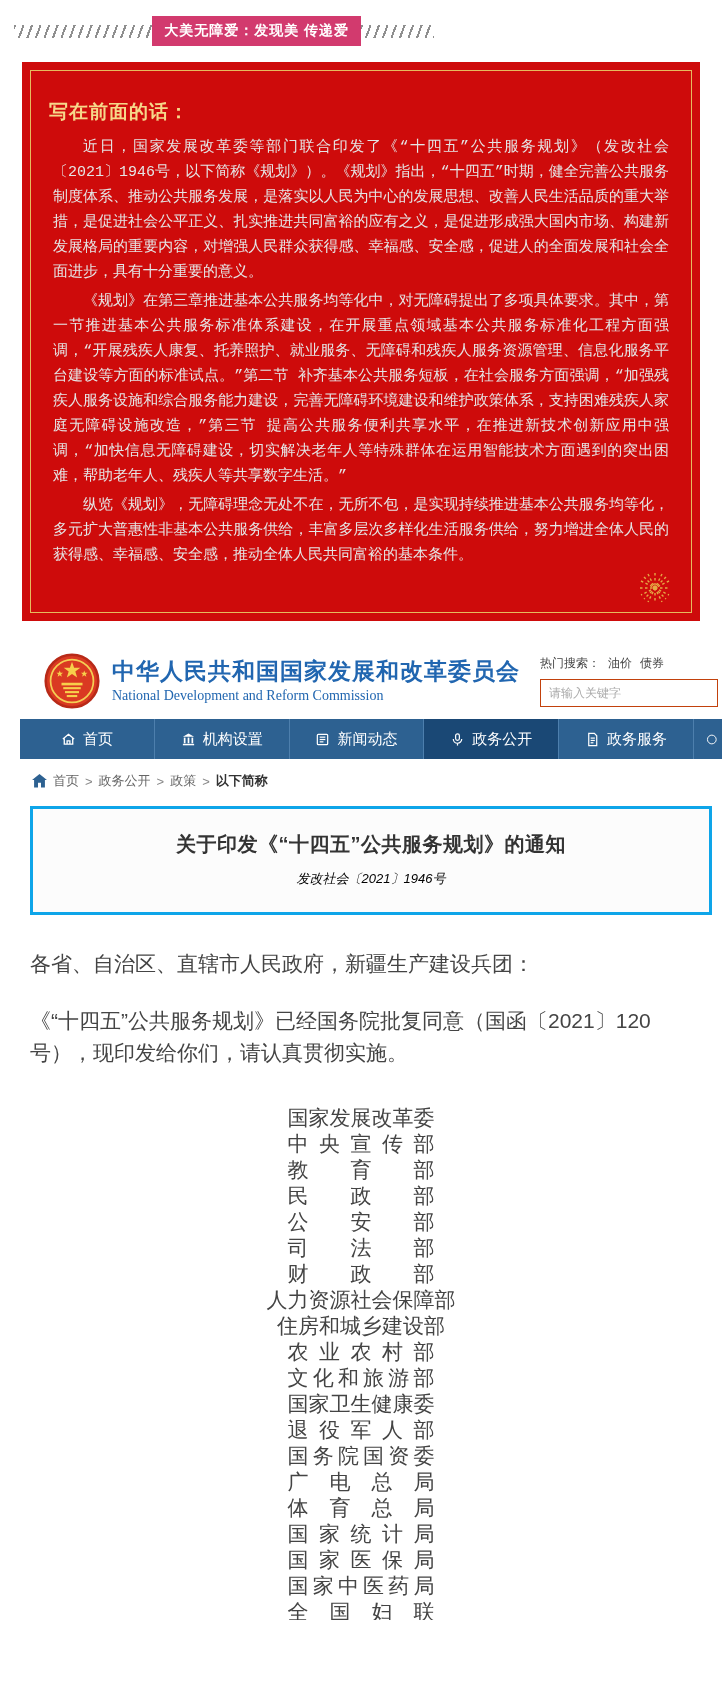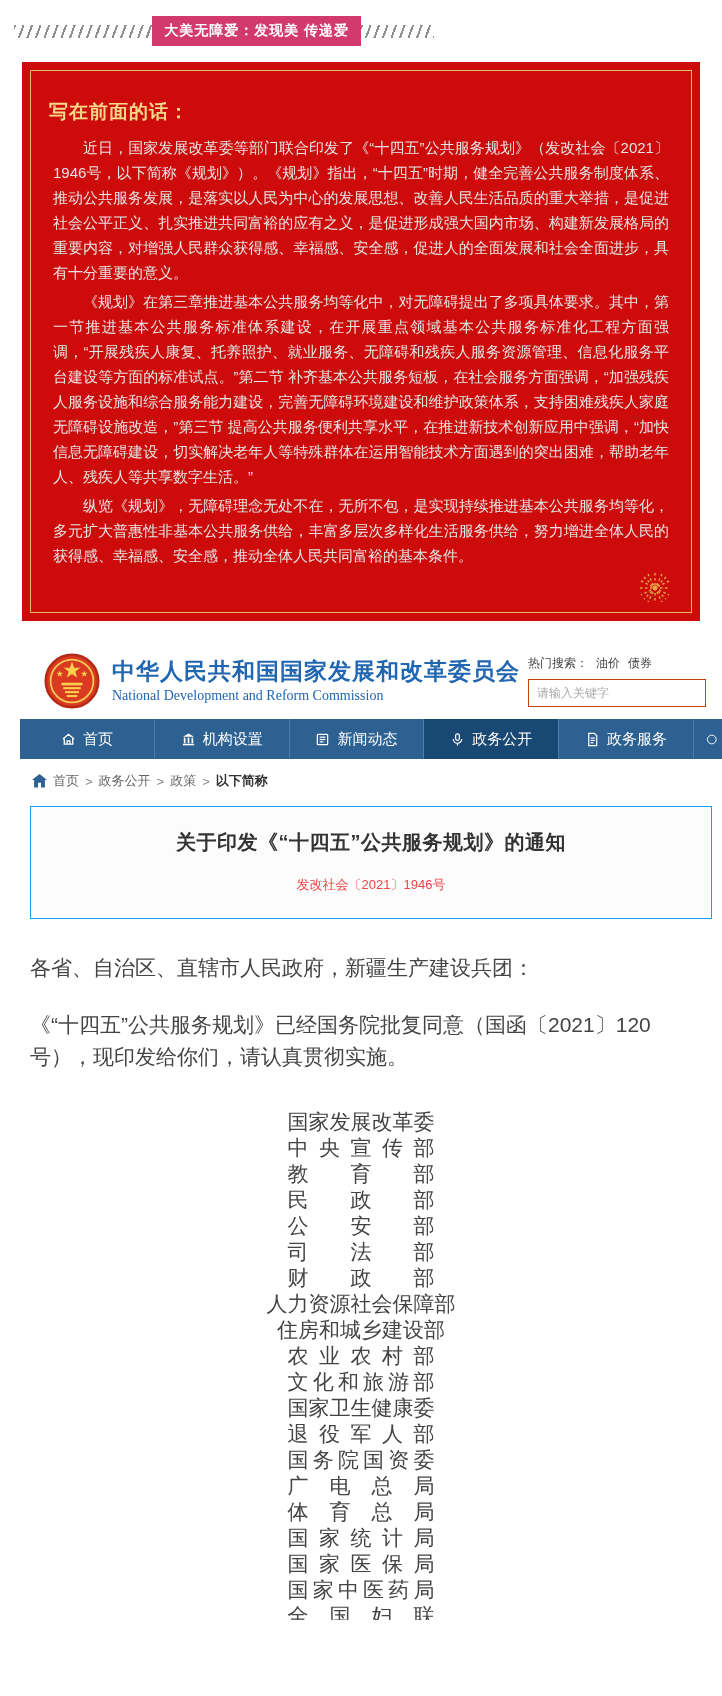--- a/index.html
+++ b/index.html
@@ -8,56 +8,56 @@
 
   
   .banner{display:flex;align-items:center;margin:16px 0 0 14px;width:420px;}
   .stripe{height:13px;background:repeating-linear-gradient(110deg,#8f8f8f 0,#8f8f8f 2px,transparent 2px,transparent 8px);}
   .stripe.left{width:163px;}
   .stripe.right{width:86px;}
   .banner-label{background:#d23a6e;color:#fff;font-size:14px;font-weight:bold;letter-spacing:1px;
     padding:6px 12px;white-space:nowrap;}
 
   
-  .foreword{position:relative;margin:16px 22px 0 22px;background:#ce0b0b;padding:8px;}
+  .foreword{position:relative;margin:16px 22px 0 22px;background:#ce0b0b;padding:8px;font-family:Liberation Mono, monospace;}
   .foreword-inner{border:1px solid #e6bb5e;padding:24px 18px 40px 18px;}
   .foreword-title{color:#f6d88a;font-size:19px;font-weight:bold;margin:4px 0 10px 0;letter-spacing:1px;}
   .foreword p{color:#e5e5e5;font-size:15px;line-height:25px;margin:4px;text-indent:2em;text-align:justify;}
   .starburst{position:absolute;right:28px;bottom:16px;opacity:.9;}
 
   
   .site{margin:26px 0 0 20px;width:702px;overflow:hidden;}
   .site-header{display:flex;align-items:center;padding:6px 0 10px 24px;}
   .emblem{flex:0 0 auto;width:56px;height:56px;margin-right:12px;cursor:pointer;}
   .site-titles{line-height:1.15;}
   .site-title-cn{color:#2166b0;font-size:23px;font-weight:bold;letter-spacing:1px;}
   .site-title-en{color:#2166b0;font-size:14px;margin-top:3px;font-family:Liberation Serif, serif;}
-  .header-right{margin-left:auto;padding-right:16px;min-width:172px;}
+  .header-right{margin-left:auto;padding-right:4px;min-width:172px;}
   .hot-search{font-size:12px;color:#444;margin-bottom:7px;white-space:nowrap;}
   .hot-search a{color:#444;text-decoration:none;margin-left:8px;cursor:pointer;}
   .search-input{width:160px;height:26px;border:1px solid #c2410c;font-size:12px;padding:0 8px;color:#333;outline:none;}
   .search-input::placeholder{color:#aaa;}
 
   .nav{display:flex;align-items:stretch;height:40px;background:#2d6191;color:#fff;}
   .nav-item{flex:1 1 0;display:flex;align-items:center;justify-content:center;gap:7px;
     font-size:15px;cursor:pointer;border-left:1px solid #4d7fad;white-space:nowrap;}
   .nav-item:first-child{border-left:none;}
   .nav-item.active{background:#1a4875;}
   .nav-item svg{display:block;}
   .nav-stub{flex:0 0 28px;display:flex;align-items:center;justify-content:flex-start;border-left:1px solid #4d7fad;cursor:pointer;overflow:hidden;}
 
   .breadcrumb{display:flex;align-items:center;gap:6px;font-size:13px;color:#666;padding:13px 0 12px 12px;}
   .crumb{cursor:pointer;}
   .crumb.last{color:#333;font-weight:bold;cursor:default;}
   .crumb-sep{color:#888;}
 
-  .article-head{margin:4px 10px 0 10px;background:#fcfcfc;border:1px solid #0ea5e9;
+  .article-head{margin:4px 10px 0 10px;background:#fcfcfc;border:3px solid #0ea5e9;
     padding:22px 10px 24px 10px;text-align:center;}
   .article-title{font-size:20px;font-weight:bold;color:#333;letter-spacing:.5px;}
-  .doc-number{font-size:13px;color:#ef4444;margin-top:20px;}
+  .doc-number{font-size:13px;color:#000000;margin-top:12px;font-style:italic;}
 
   
   .article-body{margin:34px 30px 0 30px;color:#444;font-size:21px;}
   .salutation{line-height:30px;}
   .body-para{line-height:32px;margin-top:26px;}
   .signatories{margin-top:36px;text-align:center;}
   .sig-row{line-height:26px;text-align:center;}
   .sig{display:inline-block;min-width:7em;text-align:justify;text-align-last:justify;white-space:nowrap;}
   .sig-date{display:inline-block;text-align:center;}
 </style>

